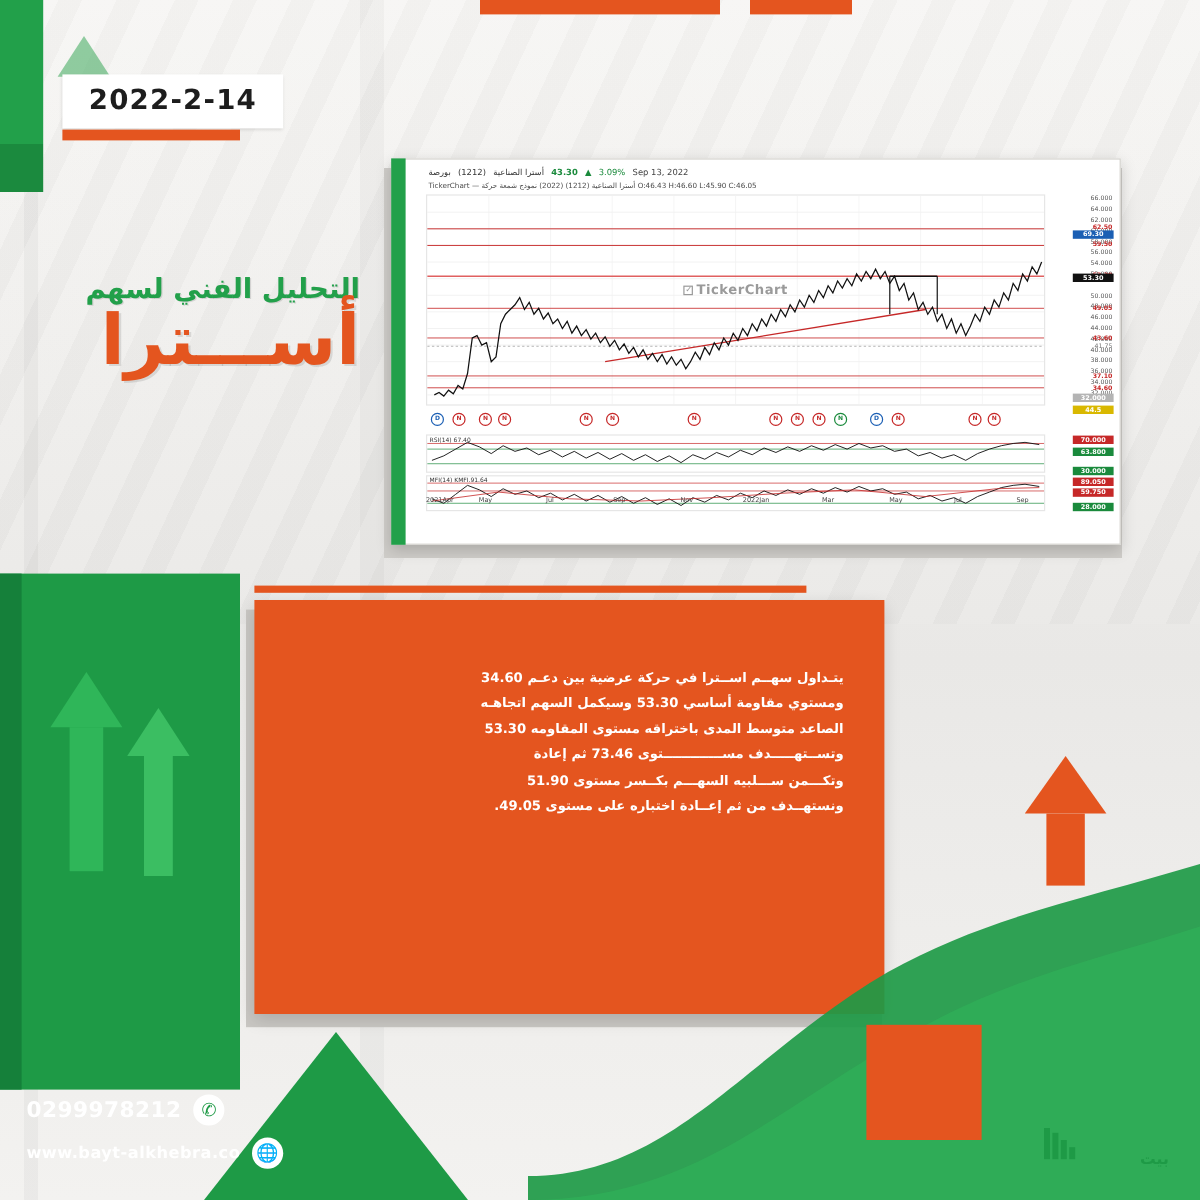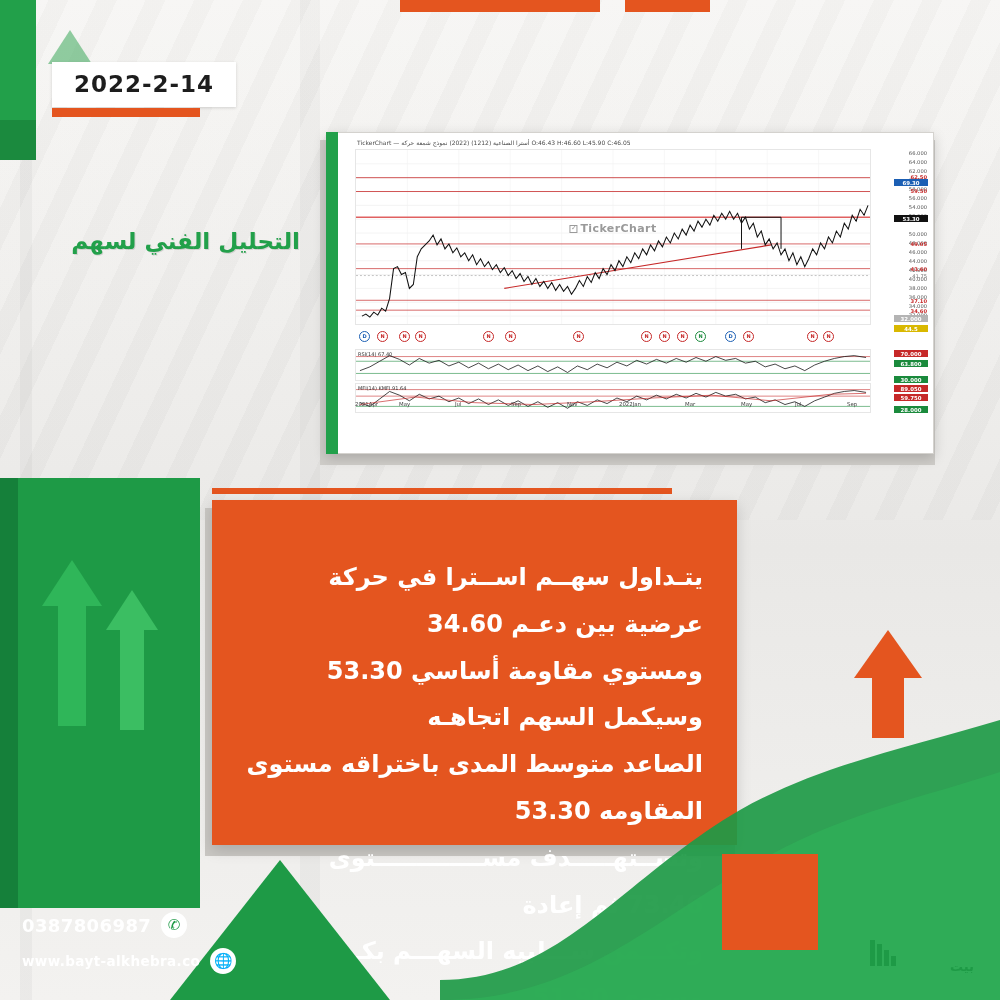--- a/index.html
+++ b/index.html
@@ -125,21 +125,21 @@
 
   
   .text-shadow-box { position: absolute; top: 508px; left: 205px; width: 530px; height: 348px; background: #c9c7c3; }
   .text-box {
     position: absolute; top: 500px; left: 212px; width: 525px; height: 345px;
     background: #e4551f; padding: 54px 34px 20px 34px;
     box-shadow: 0 5px 14px rgba(0,0,0,.15);
   }
   .text-divider { position: absolute; top: 488px; left: 212px; width: 460px; height: 6px; background: #e4551f; }
   .analysis-line {
-    color: #ffffff; font-size: 24px; font-weight: bold; direction: rtl; text-align: right;
+    color: #ffffff; font-size: 11px; font-weight: bold; direction: rtl; text-align: right;
     line-height: 1.95; letter-spacing: .2px;
   }
 
   
   .left-green-panel { position: absolute; left: 0; top: 478px; width: 200px; height: 430px; background: #1e9a46; }
   .left-green-panel2 { position: absolute; left: 0; top: 478px; width: 18px; height: 430px; background: #15803a; }
   .left-arrow-up {
     position: absolute; left: 42px; top: 560px; width: 0; height: 0;
     border-left: 30px solid transparent; border-right: 30px solid transparent; border-bottom: 46px solid #2fb659;
   }
@@ -193,26 +193,36 @@
   <div class="top-green-left2"></div>
   <div class="green-arrow-top"></div>
   <div class="green-arrow-top2"></div>
 </div>
 
 <div class="date-badge">2022-2-14</div>
 <div class="date-underline"></div>
 
 <div class="title-wrap">
   <div class="title-small">التحليل الفني لسهم</div>
+  <div class="title-big">أســـترا</div>
 </div>
 
 <div class="chart-shadow"></div>
 <div class="chart-card">
   <div class="chart-inner">
 
+    <div class="tc-header">
+      <span class="sym">بورصة</span>
+      <span class="sym">(1212)</span>
+      <span class="sym">أسترا الصناعية</span>
+      <span class="px">43.30</span>
+      <span class="chg">▲</span>
+      <span class="chg">3.09%</span>
+      <span class="dt">Sep 13, 2022</span>
+    </div>
 
     <div class="tc-sub">TickerChart — أسترا الصناعية (1212) (2022) نموذج شمعة حركة O:46.43  H:46.60  L:45.90  C:46.05</div>
 
     <div class="plot-area">
 
       <div class="price-pane">
         <svg width="100%" height="100%" viewBox="0 0 520 176" preserveAspectRatio="none">
 
           <g stroke="#ececec" stroke-width="0.6">
             <line x1="0" y1="14" x2="520" y2="14"></line>
@@ -412,21 +422,21 @@
   <path d="M0,300 C120,300 180,200 300,130 C380,85 460,70 560,40 L560,320 L0,320 Z" fill="#1e9a46" opacity="0.92"></path>
   <path d="M0,320 C140,320 210,240 330,175 C410,132 480,118 560,92 L560,320 Z" fill="#2fb659" opacity="0.55"></path>
 </svg>
 
 <div class="orange-square"></div>
 <div class="orange-arrow-r"></div>
 <div class="orange-arrow-r-stem"></div>
 
 <div class="footer-contact">
   <div class="circ-icon">✆</div>
-  <div class="footer-text">0387806987</div>
+  <div class="footer-text">0299978212</div>
 </div>
 <div class="footer-contact2">
   <div class="circ-icon">🌐</div>
   <div class="footer-text small">www.bayt-alkhebra.co</div>
 </div>
 
 <div class="logo-bars">
   <i style="height:10px"></i>
     <i style="height:16px"></i>
     <i style="height:22px"></i>

